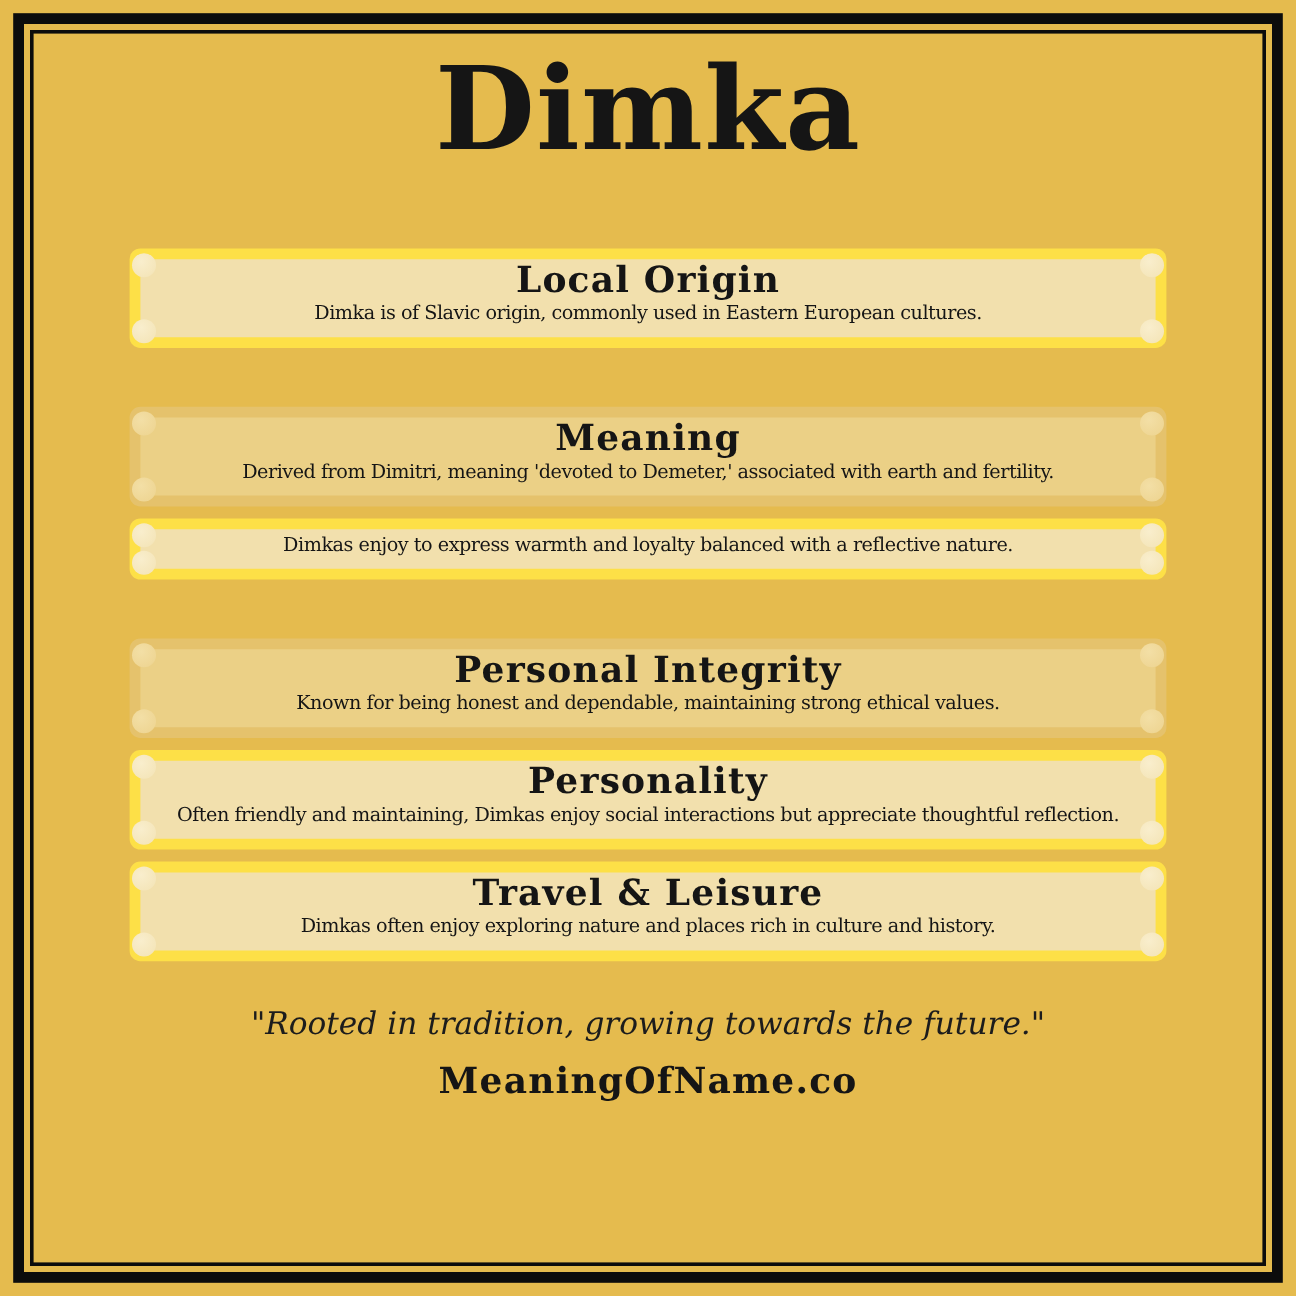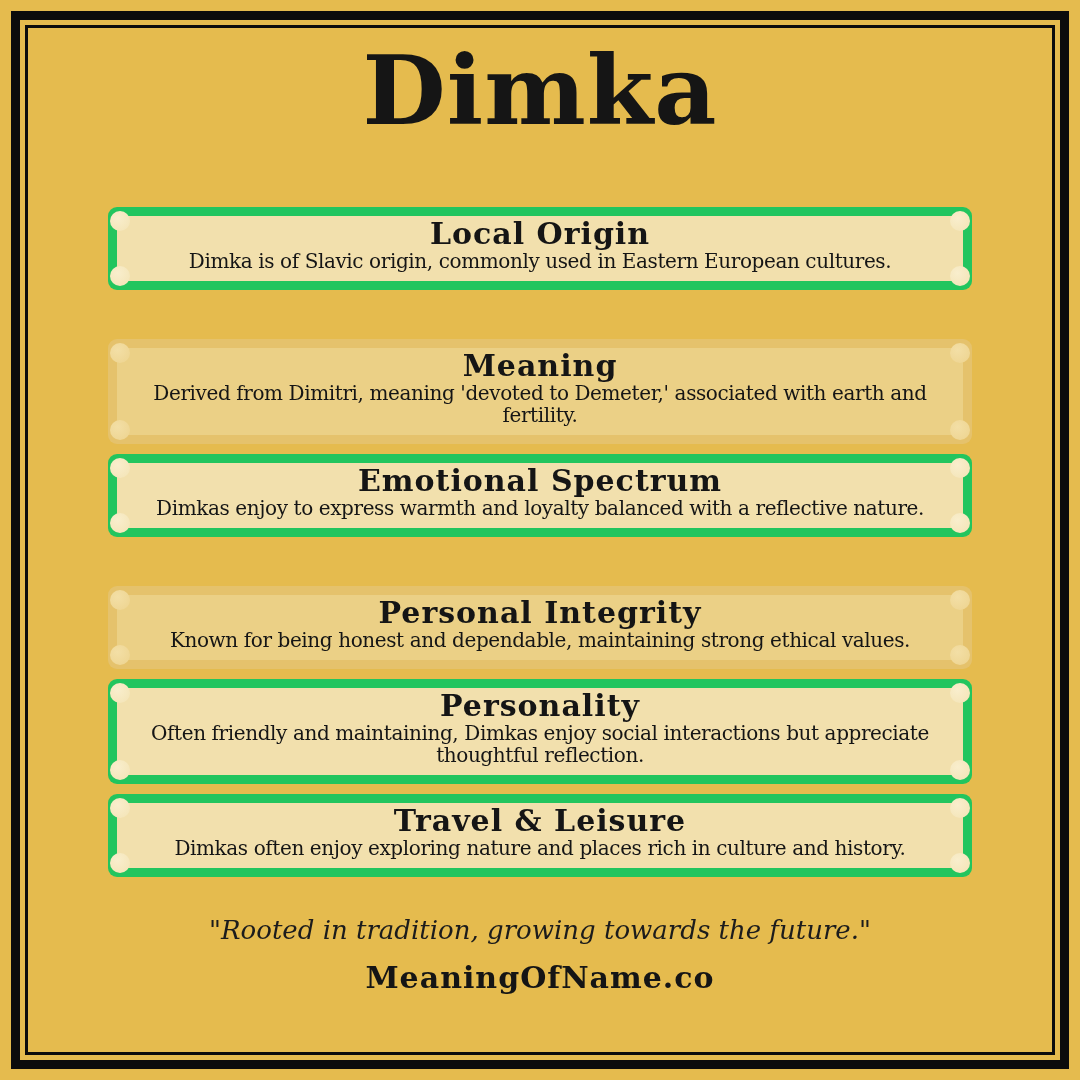--- a/index.html
+++ b/index.html
@@ -50,39 +50,39 @@
     margin-top: 64px;
     display: flex;
     flex-direction: column;
     gap: 10px;
   }
   .card {
     position: relative;
     border-radius: 9px;
     padding: 9px;
   }
-  .card--light { background: #22c55e; }
+  .card--light { background: #fde047; }
   .card--dark  { background: #e5c26c; margin-top: 39px; }
   .card-inner {
     border-radius: 4px;
     text-align: center;
     padding: 2px 28px 9px 28px;
   }
   .card--light .card-inner { background: #f2e0ad; }
   .card--dark  .card-inner { background: #ebd086; }
   .card-heading {
     margin: 0;
     font-size: 30px;
     line-height: 32px;
     font-weight: bold;
     letter-spacing: 1px;
   }
   .card-body {
     margin: 0;
-    font-size: 20px;
+    font-size: 16px;
     line-height: 22px;
     letter-spacing: -0.4px;
   }
   .dot {
     position: absolute;
     width: 20px;
     height: 20px;
     border-radius: 50%;
   }
   .card--light .dot { background: radial-gradient(circle at 38% 35%, #f9eecd, #f3e3b4); }
@@ -142,21 +142,20 @@
           <p class="card-body">Derived from Dimitri, meaning 'devoted to Demeter,' associated with earth and fertility.</p>
         </div>
       </div>
 
       <div class="card card--light">
         <span class="dot tl"></span>
         <span class="dot tr"></span>
         <span class="dot bl"></span>
         <span class="dot br"></span>
         <div class="card-inner">
-          <h2 class="card-heading">Emotional Spectrum</h2>
           <p class="card-body">Dimkas enjoy to express warmth and loyalty balanced with a reflective nature.</p>
         </div>
       </div>
 
       <div class="card card--dark">
         <span class="dot tl"></span>
         <span class="dot tr"></span>
         <span class="dot bl"></span>
         <span class="dot br"></span>
         <div class="card-inner">

